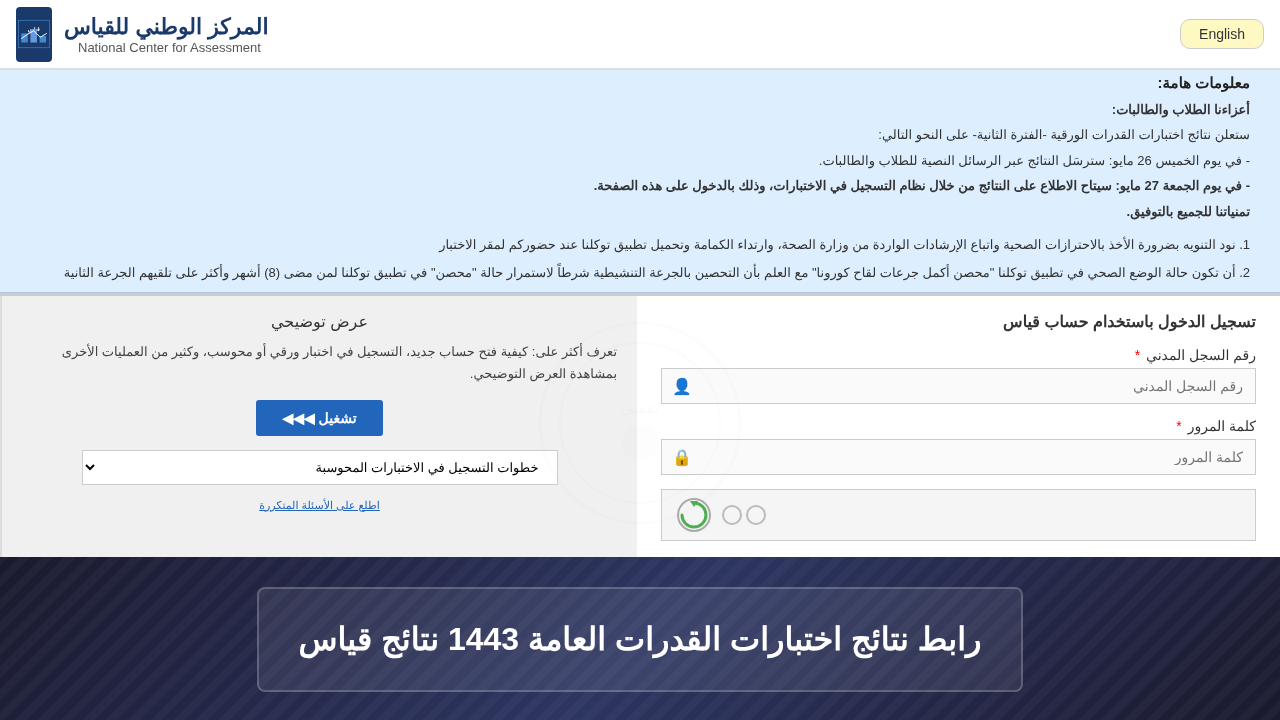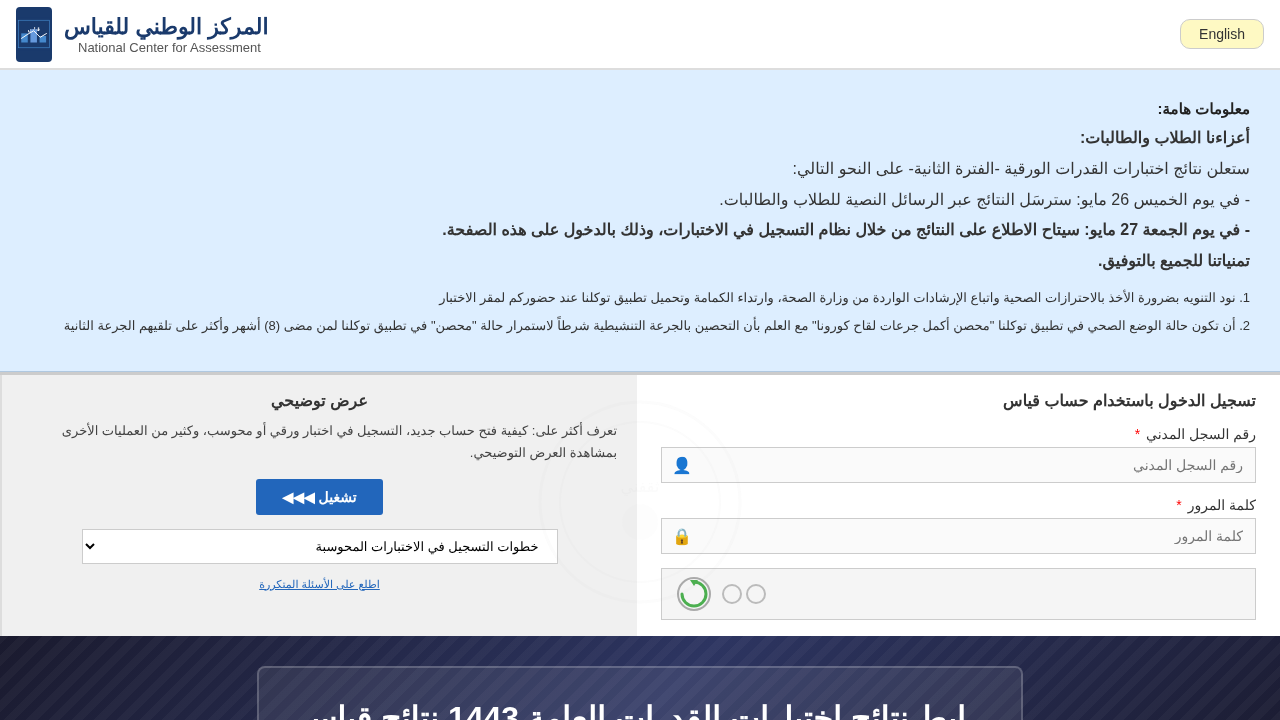--- a/index.html
+++ b/index.html
@@ -61,32 +61,32 @@
       cursor: pointer;
       font-size: 14px;
       color: #333;
       border-radius: 10px;
       direction: ltr;
     }
 
     
     .info-section {
       background: #ddeeff;
-      padding: 30px 30px;
+      padding: 4px 30px;
       border-bottom: 1px solid #b0c8e0;
       direction: rtl;
     }
     .info-title {
       font-size: 15px;
       font-weight: bold;
       color: #222;
       margin-bottom: 6px;
     }
     .info-text {
-      font-size: 16px;
+      font-size: 13px;
       color: #333;
       line-height: 1.8;
     }
     .info-text p { margin-bottom: 2px; }
     .info-text .bold { font-weight: bold; }
     .info-notice {
       margin-top: 10px;
       font-size: 13px;
       color: #333;
       line-height: 1.9;
@@ -111,21 +111,21 @@
     
     .left-column {
       flex: 1;
       background: #f0f0f0;
       padding: 16px 20px;
       border-left: 2px solid #ddd;
       direction: rtl;
     }
     .demo-title {
       font-size: 16px;
-      font-weight: bold;
+      font-weight: normal;
       color: #333;
       margin-bottom: 10px;
       text-align: center;
     }
     .demo-desc {
       font-size: 13px;
       color: #444;
       line-height: 1.7;
       text-align: right;
       margin-bottom: 14px;

